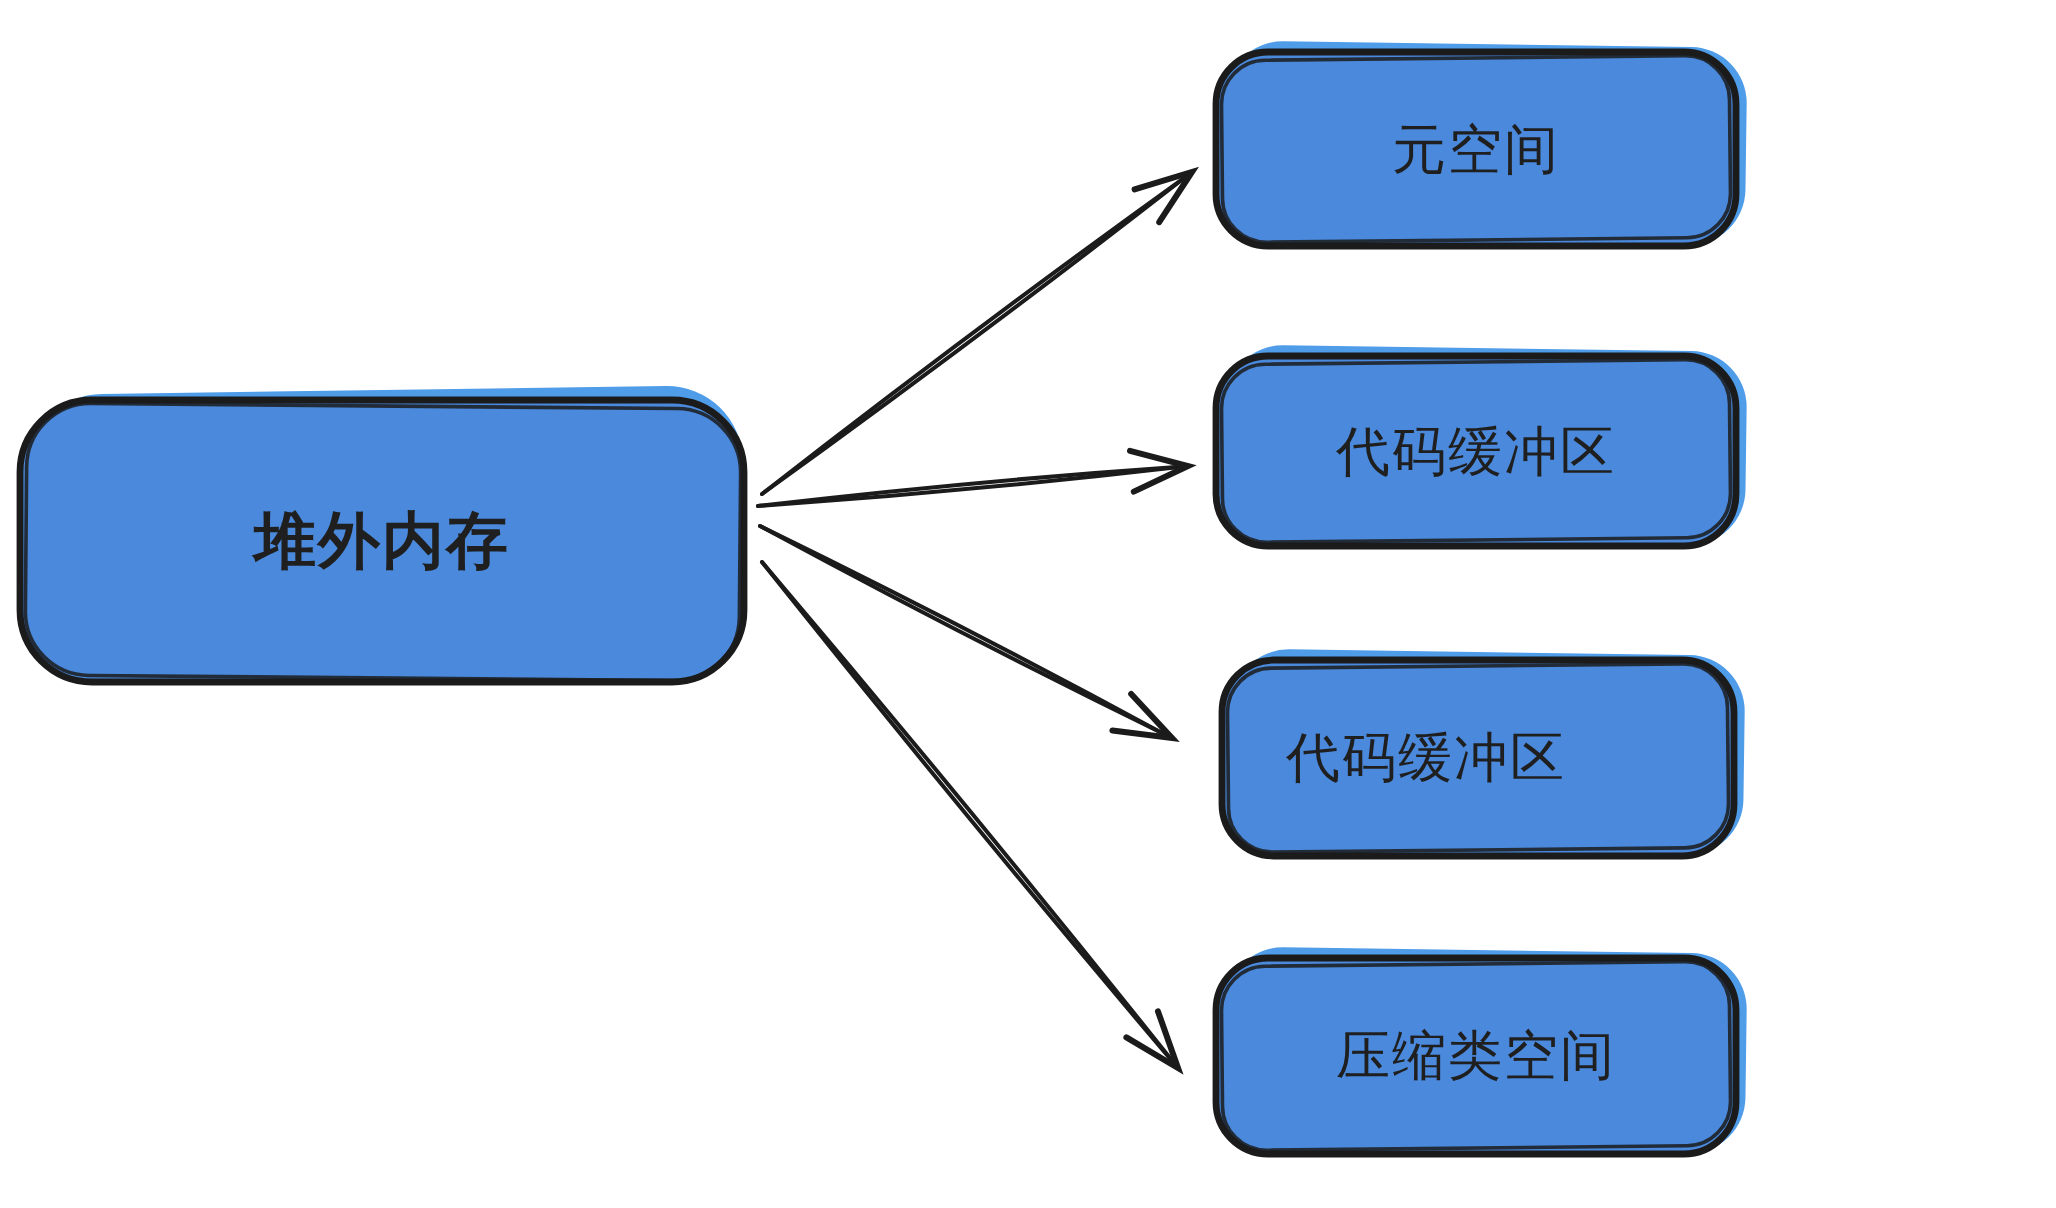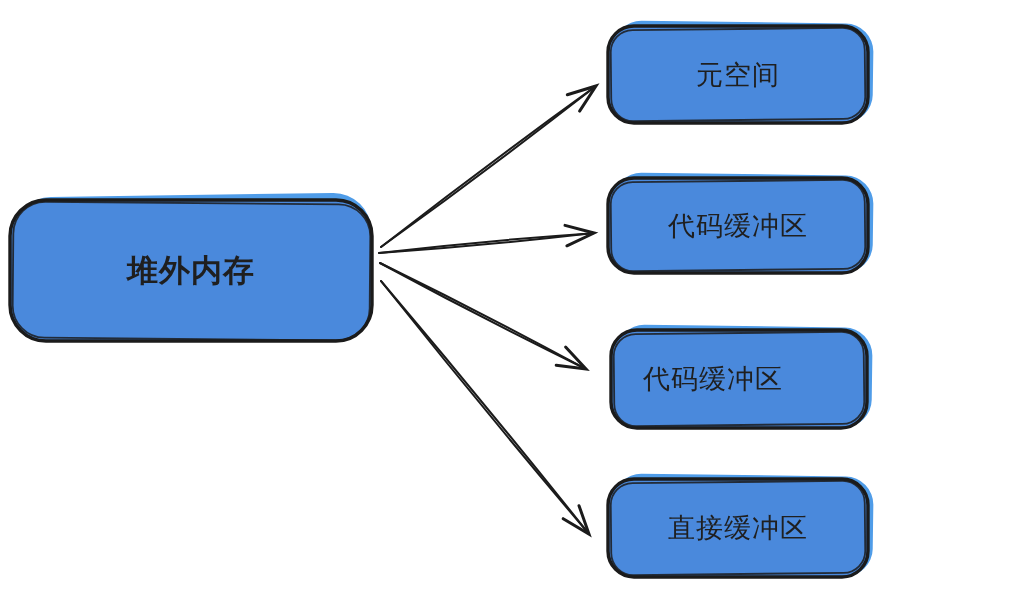--- a/index.html
+++ b/index.html
@@ -83,14 +83,14 @@
   </svg>
 
   <div class="node-label root-label" style="left:10px;top:200px;width:362px;height:141px;">堆外内存</div>
 
   <div class="node-label child-label" style="left:608px;top:26px;width:260px;height:97px;">元空间</div>
 
   <div class="node-label child-label" style="left:608px;top:178px;width:260px;height:95px;">代码缓冲区</div>
 
   <div class="node-label child-label" style="left:611px;top:330px;width:204px;height:98px;">代码缓冲区</div>
 
-  <div class="node-label child-label" style="left:608px;top:479px;width:260px;height:98px;">直接缓冲区</div>
+  <div class="node-label child-label" style="left:608px;top:479px;width:260px;height:98px;">压缩类空间</div>
 </div>
 
 </body></html>

